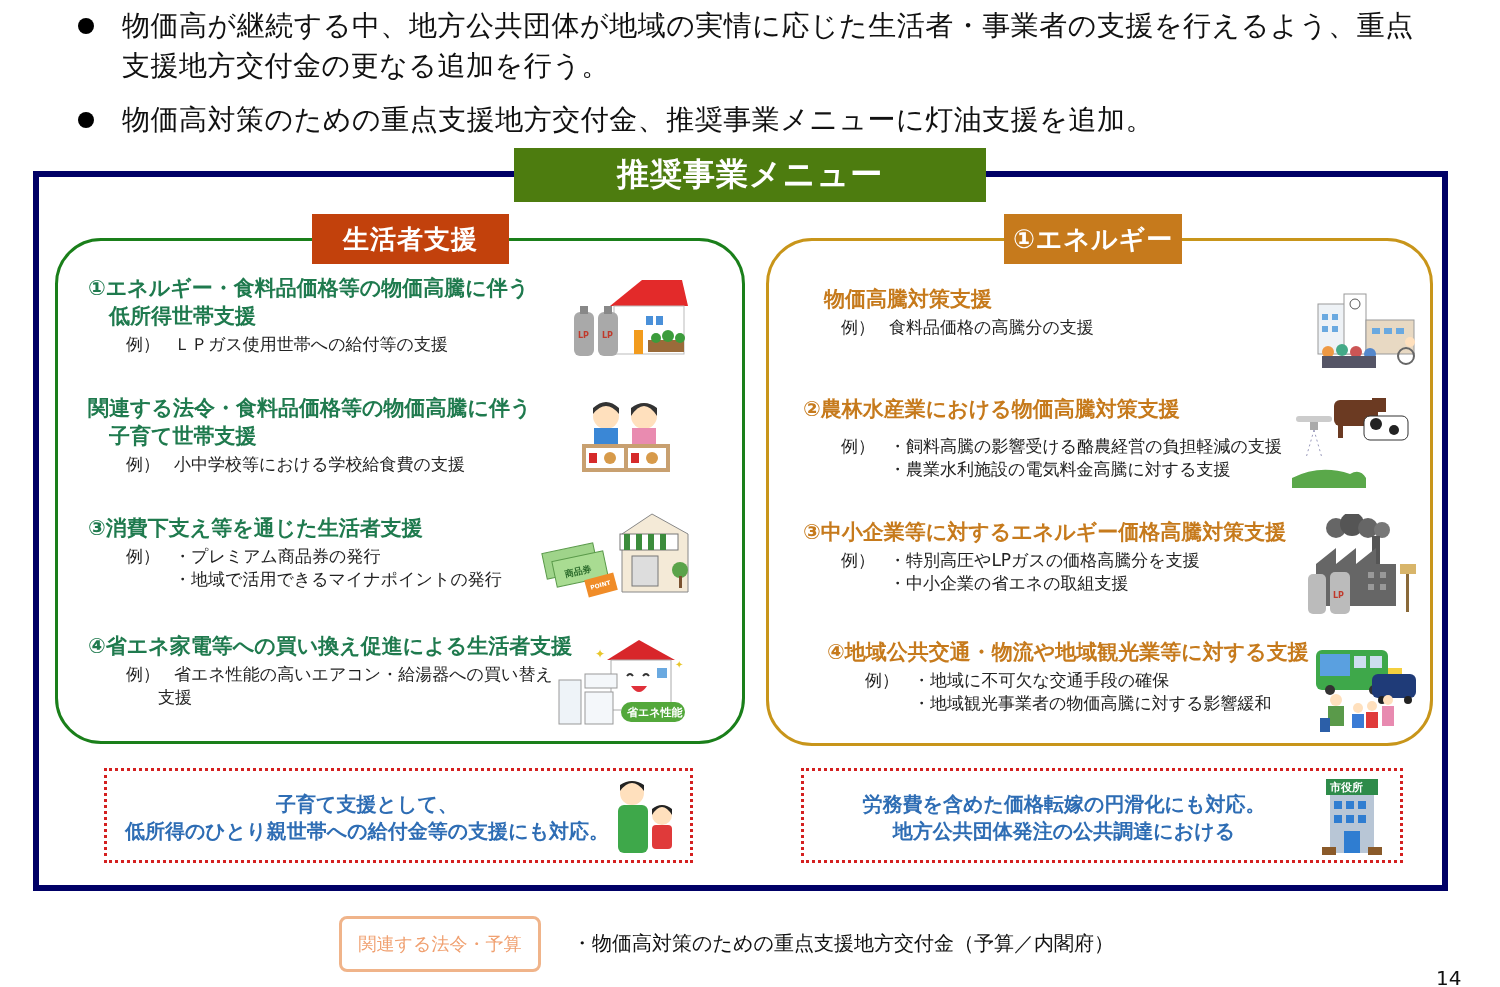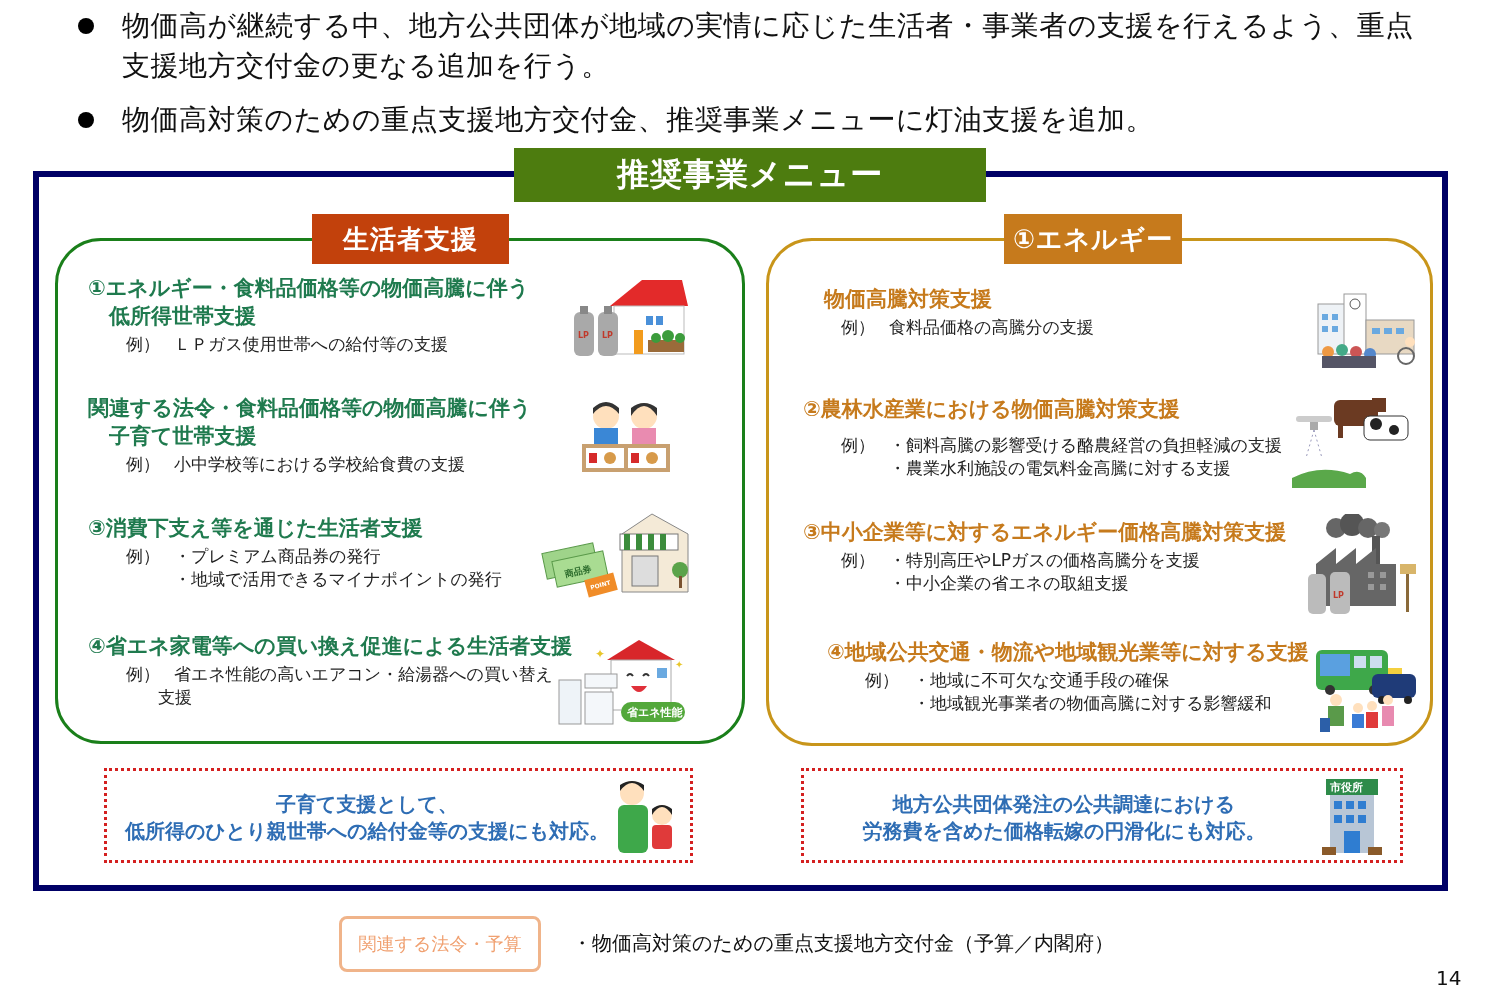--- a/index.html
+++ b/index.html
@@ -212,21 +212,21 @@
     <rect x="8" y="66" width="54" height="12" fill="#556"></rect>
     <circle cx="92" cy="66" r="8" fill="none" stroke="#666" stroke-width="2"></circle>
       <circle cx="96" cy="52" r="5" fill="#ffe0bd"></circle>
   </svg>
 </div>
 
 <div class="item right-item" style="left:803px; top:395px; width:500px;">
   <div class="item-title">
     <span>②農林水産業における物価高騰対策支援</span>
   </div>
-  <div class="item-example" style="margin-top:12px;font-family:Liberation Mono, monospace;">
+  <div class="item-example" style="margin-top:12px;">
     <span class="lbl">例）</span><span class="sub first">・飼料高騰の影響受ける酪農経営の負担軽減の支援</span>
     <span class="sub">・農業水利施設の電気料金高騰に対する支援</span>
   </div>
 </div>
 <div class="illus" style="left:1290px; top:394px;">
   <svg width="130" height="96" viewBox="0 0 130 96">
     <rect x="44" y="6" width="44" height="26" rx="6" fill="#6b3a22"></rect>
       <rect x="82" y="4" width="14" height="14" fill="#6b3a22"></rect>
     <rect x="48" y="30" width="5" height="14" fill="#6b3a22"></rect>
       <rect x="78" y="30" width="5" height="14" fill="#6b3a22"></rect>
@@ -315,22 +315,22 @@
         <path d="M6,12 Q18,-4 30,12 L30,6 Q18,-2 6,6Z" fill="#222"></path>
       <rect x="4" y="26" width="30" height="48" rx="6" fill="#3ea84a"></rect>
       <circle cx="48" cy="36" r="10" fill="#ffe0bd"></circle>
         <path d="M38,36 Q48,20 58,36 L58,30 Q48,22 38,30Z" fill="#222"></path>
       <rect x="38" y="46" width="20" height="24" rx="4" fill="#e03a3a"></rect>
     </svg>
   </div>
 </div>
 <div class="note right">
   <div class="txt">
+    <div>労務費を含めた価格転嫁の円滑化にも対応。</div>
     <div>地方公共団体発注の公共調達における</div>
-    <div>労務費を含めた価格転嫁の円滑化にも対応。</div>
   </div>
   <div style="position:absolute; right:16px; top:6px;">
     <svg width="64" height="82" viewBox="0 0 64 82">
       <rect x="6" y="2" width="52" height="16" fill="#2e8b4a"></rect>
       <text x="10" y="14" font-size="11" fill="#fff" font-weight="bold">市役所</text>
       <rect x="10" y="18" width="44" height="58" fill="#b8c6d6"></rect>
       <rect x="14" y="24" width="8" height="8" fill="#2f7dd1"></rect>
         <rect x="26" y="24" width="8" height="8" fill="#2f7dd1"></rect>
         <rect x="38" y="24" width="8" height="8" fill="#2f7dd1"></rect>
       <rect x="14" y="38" width="8" height="8" fill="#2f7dd1"></rect>

